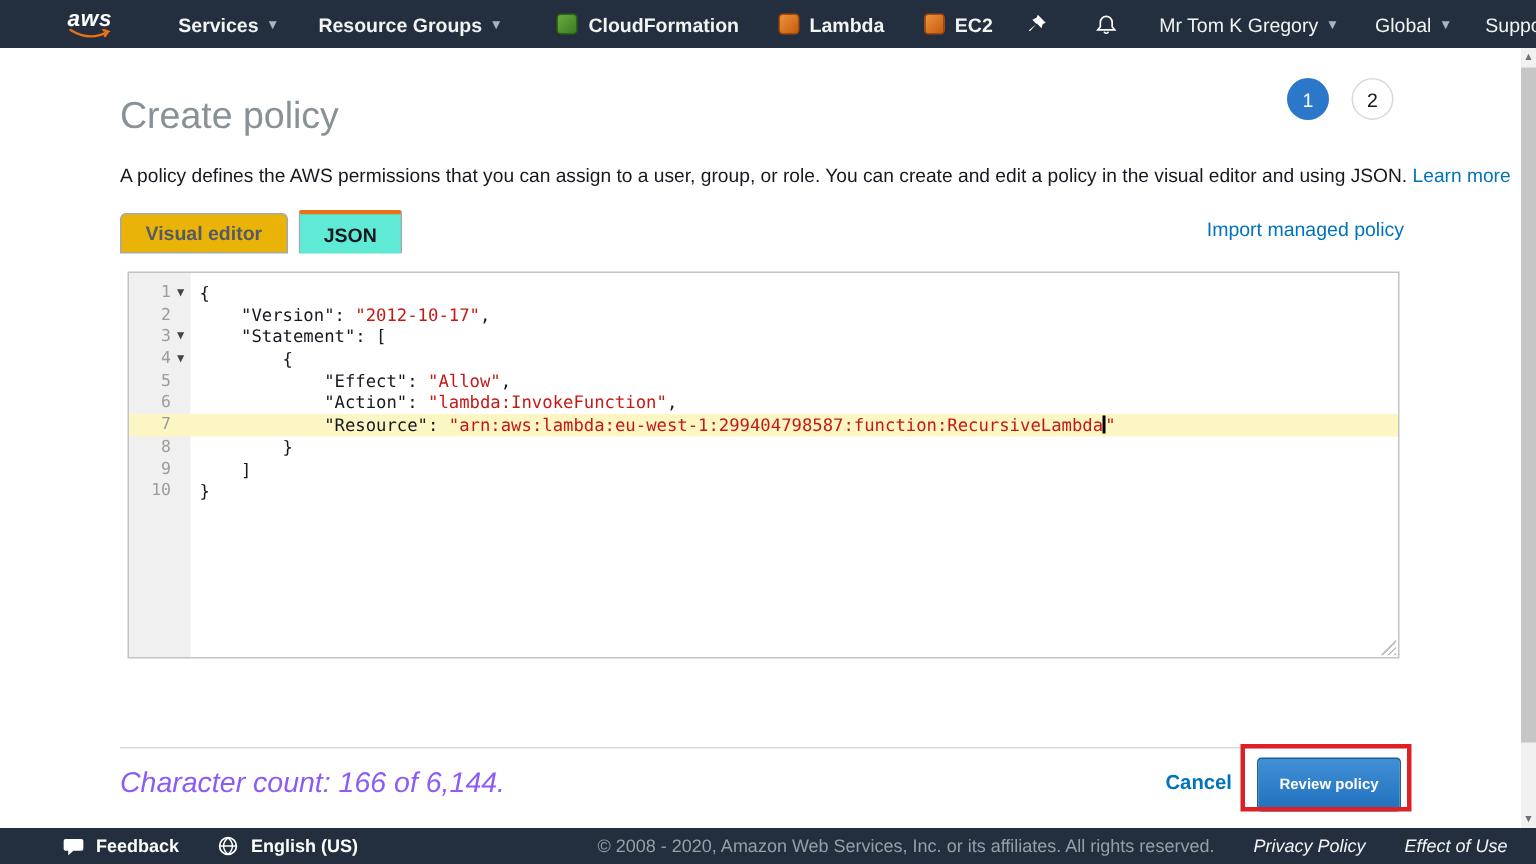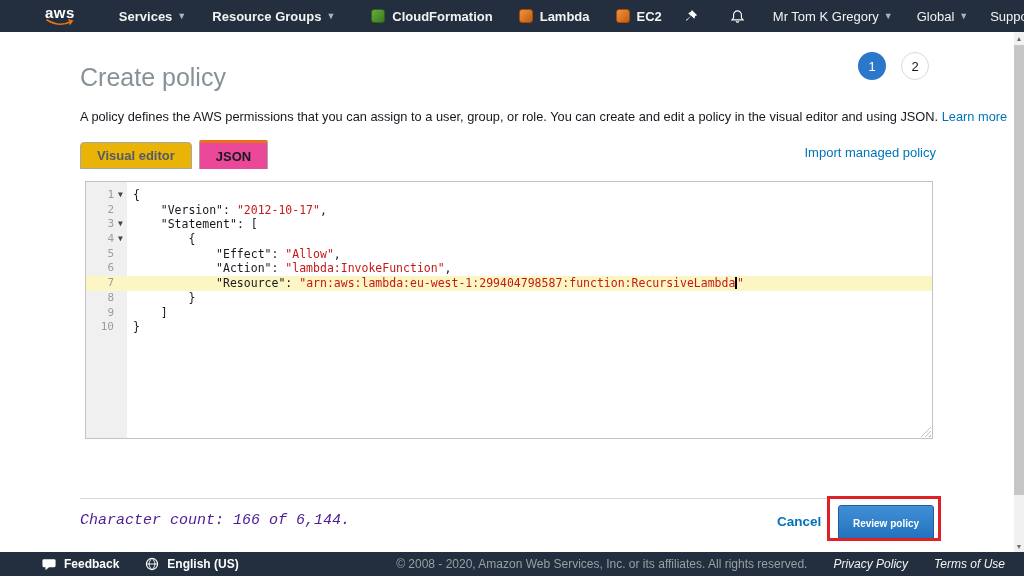--- a/index.html
+++ b/index.html
@@ -11,40 +11,40 @@
 
   
   .navbar {
     position:absolute; top:0; left:0; right:0; height:32px;
     background:#232f3e; display:flex; align-items:center;
     color:#fff; font-size:13px; white-space:nowrap;
   }
   .nav-item { display:flex; align-items:center; font-weight:bold; color:#f2f3f3; cursor:pointer; }
   .caret { font-size:9px; color:#a9b3bd; margin-left:5px; }
   .logo { margin-left:45px; display:flex; flex-direction:column; align-items:center; }
-  .logo-text { font-weight:bold; font-size:15px; letter-spacing:0.5px; line-height:13px; }
+  .logo-text { font-weight:bold; font-size:15px; letter-spacing:0.5px; line-height:13px;font-style:italic; }
   .svc-icon { width:14px; height:14px; border-radius:3px; margin-right:7px; }
   .icon-green  { background:linear-gradient(135deg,#6aaa3f,#3c7b1f); border:1px solid #2f6317; }
   .icon-orange { background:linear-gradient(135deg,#ef933e,#c45b0d); border:1px solid #a34a08; }
 
   
   .page-title { position:absolute; left:80px; top:46px; font-size:25px; color:#879196; font-weight:400; }
   .step { position:absolute; top:52px; width:28px; height:28px; border-radius:50%;
           display:flex; align-items:center; justify-content:center; font-size:13px; }
   .step-1 { left:858px; background:#2b77c9; color:#fff; }
   .step-2 { left:901px; background:#fff; border:1px solid #d5dbdb; color:#16191f; }
 
   .desc { position:absolute; left:80px; top:109px; font-size:12.8px; color:#16191f; }
   a.link { color:#0073bb; text-decoration:none; cursor:pointer; }
 
   
   .tabs { position:absolute; left:80px; top:140px; display:flex; align-items:flex-end; }
   .tab { display:flex; align-items:center; padding:0 16px; font-size:13px; font-weight:bold; cursor:pointer; }
   .tab-inactive { height:27px; background:#eab308; border:1px solid #a7a7a7; border-radius:4px 4px 0 0; color:#545b64; }
-  .tab-active { height:29px; background:#ec4899; border-left:1px solid #a7a7a7; border-right:1px solid #a7a7a7;
+  .tab-active { height:29px; background:#5eead4; border-left:1px solid #a7a7a7; border-right:1px solid #a7a7a7;
                 border-top:3px solid #e8711c; border-bottom:none; border-radius:2px 2px 0 0;
                 margin-left:7px; color:#16191f; }
   .import-link { position:absolute; right:88px; top:145px; font-size:13px; }
 
   
   .editor { position:absolute; left:85px; top:181px; width:848px; height:258px;
             border:1px solid #c3c3c3; background:#fff;
             font-family:"DejaVu Sans Mono", monospace; font-size:11.5px; }
   .gutter { position:absolute; left:0; top:0; bottom:0; width:41px; background:#f0f0f0; padding-top:6px; }
   .gutter-line { height:14.7px; line-height:14.7px; display:flex; justify-content:flex-end; align-items:center;
@@ -56,21 +56,21 @@
   .seg-p, .seg-k { color:#16191f; }
   .seg-s { color:#c41a16; }
   .gutter-line.active, .code-line.active { background:#fbf6c3; }
   .cursor { display:inline-block; width:1.5px; height:12px; background:#000; vertical-align:-2px; }
   .resize-handle { position:absolute; right:1px; bottom:1px; width:11px; height:11px;
                    background:repeating-linear-gradient(135deg,transparent 0 2px,#c2c2c2 2px 3px);
                    clip-path:polygon(100% 0,100% 100%,0 100%); cursor:nwse-resize; }
 
   
   .divider { position:absolute; left:80px; width:856px; top:498px; height:1px; background:#d5dbdb; }
-  .char-count { position:absolute; left:80px; top:512px; font-size:15px; font-style:italic; color:#4c1d95;font-family:Liberation Mono, monospace; }
+  .char-count { position:absolute; left:80px; top:512px; font-size:19px; font-style:italic; color:#8b5cf6; }
   .cancel-link { position:absolute; left:777px; top:514px; font-size:13.5px; font-weight:bold; color:#0073bb; cursor:pointer; }
   .review-btn { position:absolute; left:838px; top:505px; width:96px; height:36px;
                 background:linear-gradient(#4190d6,#2070bd); border:1px solid #1b5f9d; border-radius:3px;
                 color:#fff; font-weight:bold; font-size:10px;
                 display:flex; align-items:center; justify-content:center; cursor:pointer; }
   .red-box { position:absolute; left:827px; top:496px; width:114px; height:45px;
              border:3px solid #dd2127; pointer-events:none; }
 
   
   .footer { position:absolute; left:0; right:0; bottom:0; height:24px; background:#232f3e;
@@ -233,21 +233,21 @@
   <div class="footer-item" style="margin-left:26px">
     <svg width="14" height="14" viewBox="0 0 16 16" style="margin-right:8px">
         <circle cx="8" cy="8" r="6.4" fill="none" stroke="#fff" stroke-width="1.3"></circle>
         <path d="M1.6 8h12.8 M8 1.6c-4.5 4-4.5 8.8 0 12.8 M8 1.6c4.5 4 4.5 8.8 0 12.8" fill="none" stroke="#fff" stroke-width="1.1"></path>
       </svg>
     <span>English (US)</span>
   </div>
   <div class="footer-right">
     <span class="copyright">© 2008 - 2020, Amazon Web Services, Inc. or its affiliates. All rights reserved.</span>
     <span class="footer-link">Privacy Policy</span>
-    <span class="footer-link">Terms of Use</span>
+    <span class="footer-link">Effect of Use</span>
   </div>
 </div>
 
 <div class="scrollbar">
   <div class="sb-arrow sb-up">▲</div>
   <div class="sb-thumb"></div>
   <div class="sb-arrow sb-down">▼</div>
 </div>
 
 </body></html>

